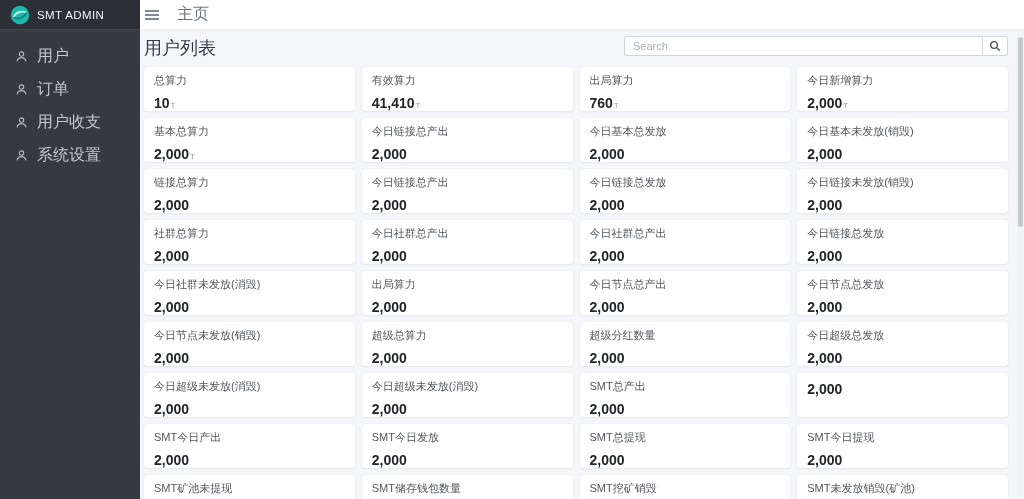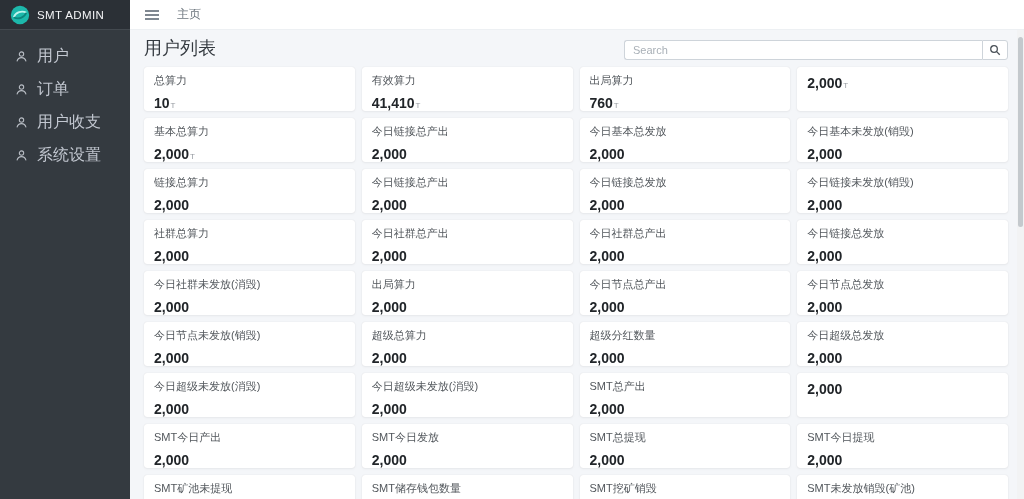--- a/index.html
+++ b/index.html
@@ -1,35 +1,35 @@
 <!DOCTYPE html>
 <html><head>
 <meta charset="utf-8">
 <style>
   * { margin:0; padding:0; box-sizing:border-box; }
   html,body { width:1024px; height:499px; overflow:hidden; }
   body { font-family:"Liberation Sans","DejaVu Sans",sans-serif; background:#f4f6f9; position:relative; }
 
   
-  .sidebar { position:absolute; left:0; top:0; width:130px; height:499px; background:#343a40; z-index:5; }
+  .sidebar { position:absolute; left:0; top:0; width:140px; height:499px; background:#343a40; z-index:5; }
   .brand { height:30px; display:flex; align-items:center; gap:7px; padding:0 10px; background:#2b3036; border-bottom:1px solid #43494f; cursor:pointer; }
   .brand-logo { display:flex; }
   .brand-text { color:#f3f4f6; font-size:11.5px; letter-spacing:.4px; white-space:nowrap; }
   .menu { padding-top:10px; }
   .menu-item { display:flex; align-items:center; gap:9px; padding:6px 15px; color:#c2c7d0; font-size:16px; cursor:pointer; }
   .menu-icon { display:flex; color:#b8bdc4; }
 
   
   .main { margin-left:130px; height:499px; }
   .navbar { height:30px; background:#fff; border-bottom:1px solid #edf0f3; display:flex; align-items:center; gap:18px; padding:0 15px; }
   .hamburger { background:none; border:none; cursor:pointer; display:flex; padding:0; color:#5f6a75; }
-  .nav-home { color:#6c757d; font-size:12px; text-decoration:none; cursor:pointer; }
+  .nav-home { color:#6c757d; font-size:16px; text-decoration:none; cursor:pointer; }
 
   .content { height:469px; padding:6px 16px 0 14px; overflow:hidden; }
-  .content-header { display:flex; justify-content:space-between; align-items:flex-end; margin-bottom:7px; }
+  .content-header { display:flex; justify-content:space-between; align-items:flex-start; margin-bottom:7px; }
   .page-title { font-size:18px; font-weight:500; color:#343a40; line-height:24px; }
 
   .search-group { display:flex; width:384px; }
   .search-input { flex:1; height:20px; border:1px solid #ced4da; border-right:none; border-radius:3px 0 0 3px; padding:0 8px; font-size:11px; color:#495057; outline:none; background:#fff; }
   .search-input::placeholder { color:#a9b0b7; }
   .search-btn { width:26px; height:20px; border:1px solid #ced4da; background:#fff; border-radius:0 3px 3px 0; cursor:pointer; display:flex; align-items:center; justify-content:center; }
 
   
   .cards { display:grid; grid-template-columns:repeat(4,1fr); gap:7px; }
   .card { background:#fff; border-radius:3px; height:44px; padding:7px 10px 15px;
@@ -140,20 +140,21 @@
       <span class="card-value">41,410</span><span class="card-unit">T</span>
     </div>
   </div>
         <div class="card">
     <div class="card-label">出局算力</div>
     <div class="card-value-row">
       <span class="card-value">760</span><span class="card-unit">T</span>
     </div>
   </div>
         <div class="card">
+    <div class="card-label">今日新增算力</div>
     <div class="card-value-row">
       <span class="card-value">2,000</span><span class="card-unit">T</span>
     </div>
   </div>
         <div class="card">
     <div class="card-label">基本总算力</div>
     <div class="card-value-row">
       <span class="card-value">2,000</span><span class="card-unit">T</span>
     </div>
   </div>

